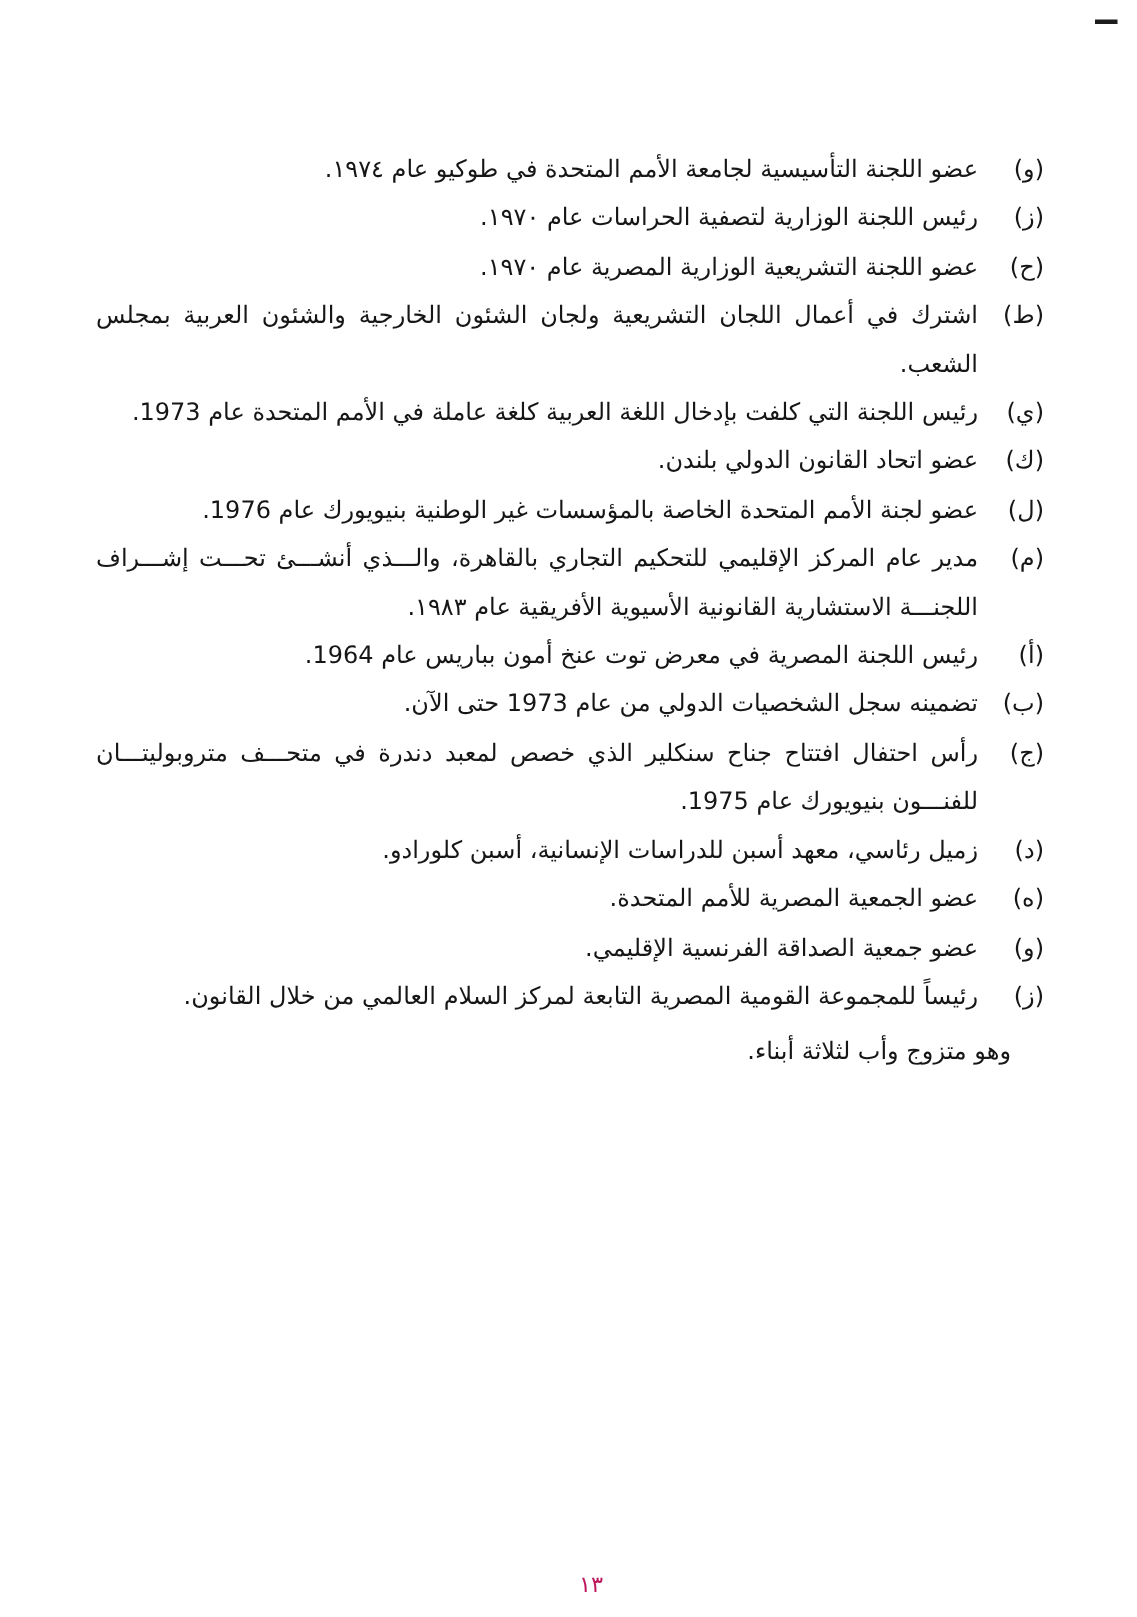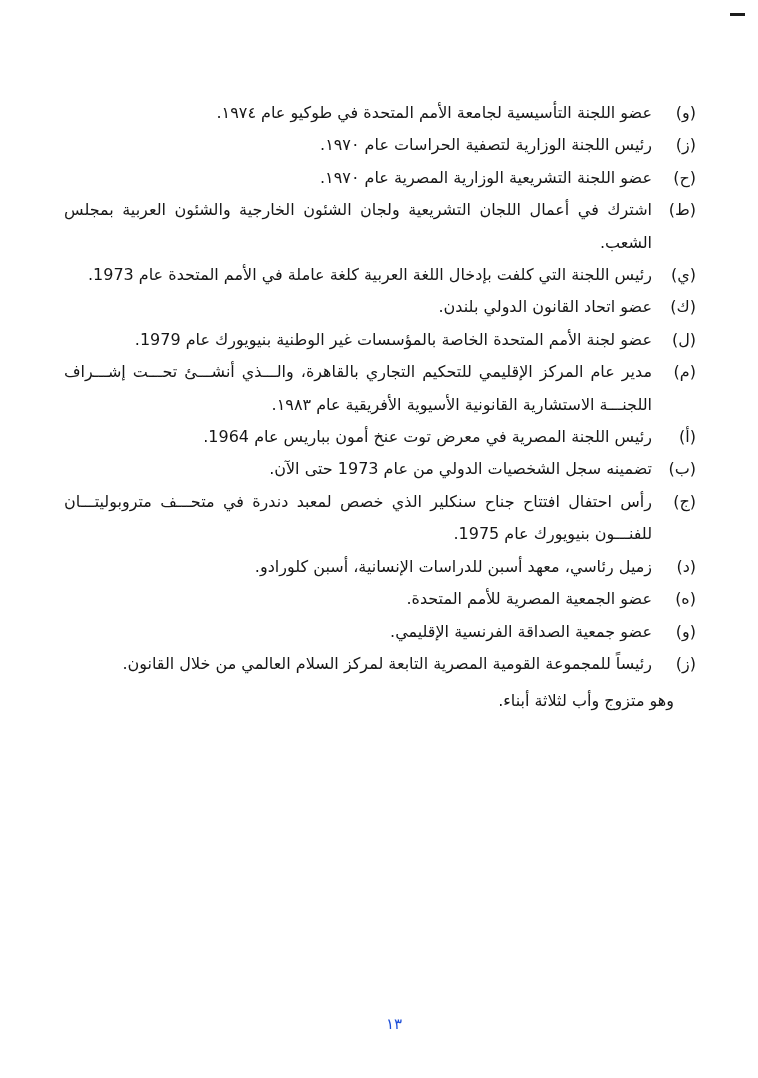--- a/index.html
+++ b/index.html
@@ -59,29 +59,29 @@
   }
   .para {
     margin: 0;
     text-align: justify;
     text-indent: 22px;
   }
   .para.honors { margin-top: -5px; }
   .para.family { margin-top: 5px; text-align: right; }
   .page-number {
     position: absolute;
-    top: 1008px;
+    top: 1040px;
     left: 0;
     right: 0;
     padding-left: 30px;
     text-align: center;
     direction: rtl;
     font-size: 15px;
     line-height: 32px;
-    color: #1d4ed8;
+    color: #be185d;
   }
 </style>
 </head>
 <body>
 
 <div class="page">
 
   <div class="corner-dash"></div>
 
   <main class="content" dir="rtl">
@@ -106,21 +106,21 @@
       <div class="item">
         <span class="marker">(ي)</span>
         <span class="text">رئيس اللجنة التي كلفت بإدخال اللغة العربية كلغة عاملة في الأمم المتحدة عام 1973.</span>
       </div>
       <div class="item">
         <span class="marker">(ك)</span>
         <span class="text">عضو اتحاد القانون الدولي بلندن.</span>
       </div>
       <div class="item">
         <span class="marker">(ل)</span>
-        <span class="text">عضو لجنة الأمم المتحدة الخاصة بالمؤسسات غير الوطنية بنيويورك عام 1979.</span>
+        <span class="text">عضو لجنة الأمم المتحدة الخاصة بالمؤسسات غير الوطنية بنيويورك عام 1976.</span>
       </div>
       <div class="item">
         <span class="marker">(م)</span>
         <span class="text">مدير عام المركز الإقليمي للتحكيم التجاري بالقاهرة، والـــذي أنشـــئ تحـــت إشـــراف اللجنـــة الاستشارية القانونية الأسيوية الأفريقية عام ١٩٨٣.</span>
       </div>
     </section>
 
 
     <section class="list">
       <div class="item">

